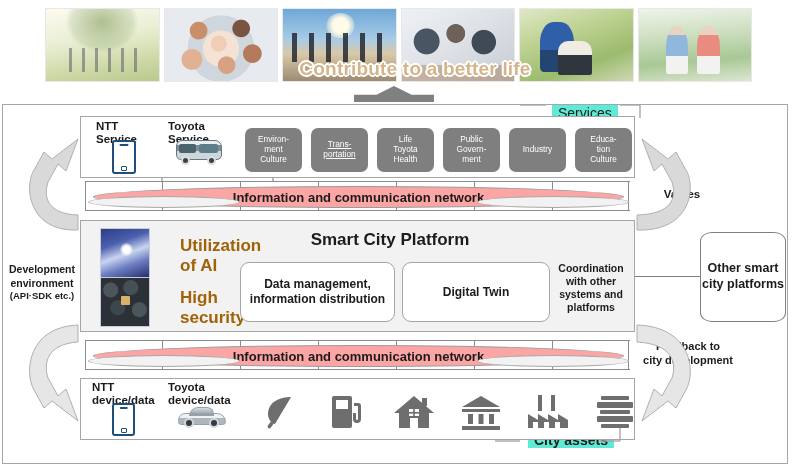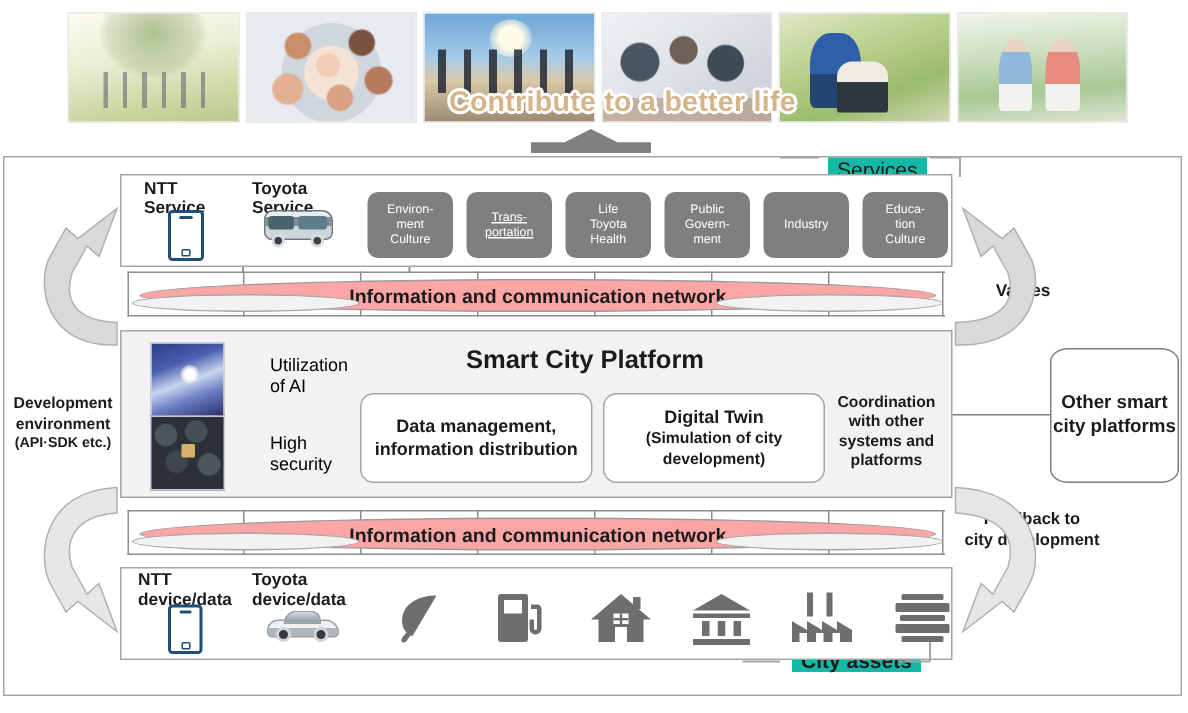--- a/index.html
+++ b/index.html
@@ -104,21 +104,21 @@
   #ai-thumb::after{content:"";position:absolute;left:40%;top:30%;width:26%;height:26%;border-radius:50%;
      background:radial-gradient(circle,#ffffff 0 35%,rgba(255,255,255,.35) 65%,transparent 72%);}
   #sec-thumb{position:absolute;left:100px;top:277px;width:48px;height:48px;
      background:#2b3136;border:1px solid #c8ccd8;overflow:hidden;}
   #sec-thumb::before{content:"";position:absolute;inset:0;
      background:radial-gradient(circle at 20% 25%,#4b555c 0 7px,transparent 8px),
                 radial-gradient(circle at 62% 20%,#454f56 0 7px,transparent 8px),
                 radial-gradient(circle at 35% 62%,#3d464c 0 7px,transparent 8px),
                 radial-gradient(circle at 80% 66%,#4b555c 0 7px,transparent 8px);}
   #sec-thumb::after{content:"";position:absolute;left:42%;top:38%;width:9px;height:9px;background:#d9b26a;border-radius:1px;}
-  .plat-side{position:absolute;font-size:12px;font-weight:400;line-height:1.2;color:#000000;}
+  .plat-side{position:absolute;font-size:17px;font-weight:700;line-height:1.2;color:#a16207;}
   #ai-label{left:180px;top:236px;width:70px;}
   #sec-label{left:180px;top:288px;width:60px;}
   #platform-title{position:absolute;left:240px;top:230px;width:300px;text-align:center;
      font-size:17px;font-weight:700;color:#1b1b1b;}
   .white-card{position:absolute;top:262px;height:60px;background:#fff;border:1.2px solid #a6a6a6;
      border-radius:9px;display:flex;align-items:center;justify-content:center;text-align:center;
      font-size:12px;font-weight:700;line-height:1.25;color:#1b1b1b;padding:0 6px;box-sizing:border-box;}
   #card-data{left:240px;width:155px;}
   #card-twin{left:402px;width:148px;}
   #card-twin .sub{font-weight:700;font-size:10.5px;display:block;}
@@ -149,21 +149,21 @@
      font-size:11.5px;font-weight:700;color:#1b1b1b;}
   #feedback-label{position:absolute;left:628px;top:340px;width:120px;text-align:center;
      font-size:11px;font-weight:700;line-height:1.25;color:#1b1b1b;}
   #other-platforms{position:absolute;left:700px;top:232px;width:86px;height:90px;
      border:1.3px solid #7f7f7f;border-radius:12px/9px;background:#fff;box-sizing:border-box;
      display:flex;align-items:center;justify-content:center;text-align:center;
      font-size:12.5px;font-weight:700;line-height:1.25;color:#1b1b1b;}
   #other-connector{position:absolute;left:635px;top:276px;width:66px;height:1.3px;background:#7f7f7f;}
 
   
-  .gap-label{position:absolute;background:#14b8a6;padding:0 6px;font-size:14px;color:#1b1b1b;}
+  .gap-label{position:absolute;background:#5eead4;padding:0 6px;font-size:14px;color:#1b1b1b;}
   #services-gap{left:552px;top:105px;}
   #assets-gap{left:528px;top:432px;font-weight:bold;}
 
   svg{display:block;}
 </style>
 </head>
 <body>
 
 <div id="banner">
   <div class="photo p1"></div>
@@ -264,21 +264,21 @@
 <div class="plat-side" id="sec-label">
   <span>High</span><br>
   <span>security</span>
 </div>
 <div id="platform-title">Smart City Platform</div>
 <div class="white-card" id="card-data">
   <span>Data management, information distribution</span>
 </div>
 <div class="white-card" id="card-twin">
   <div><span>Digital Twin</span>
-  <span class="sub">(Simulation of city development)</span></div>
+  </div>
 </div>
 <div id="coord-label">Coordination with other systems and platforms</div>
 
 <div class="net-band" style="top:340px;">
   <div class="top-rail"></div>
     <div class="bot-rail"></div>
   <div class="tick" style="left:0px;"></div>
     <div class="tick" style="left:77px;"></div>
   <div class="tick" style="left:155px;"></div>
     <div class="tick" style="left:233px;"></div>

